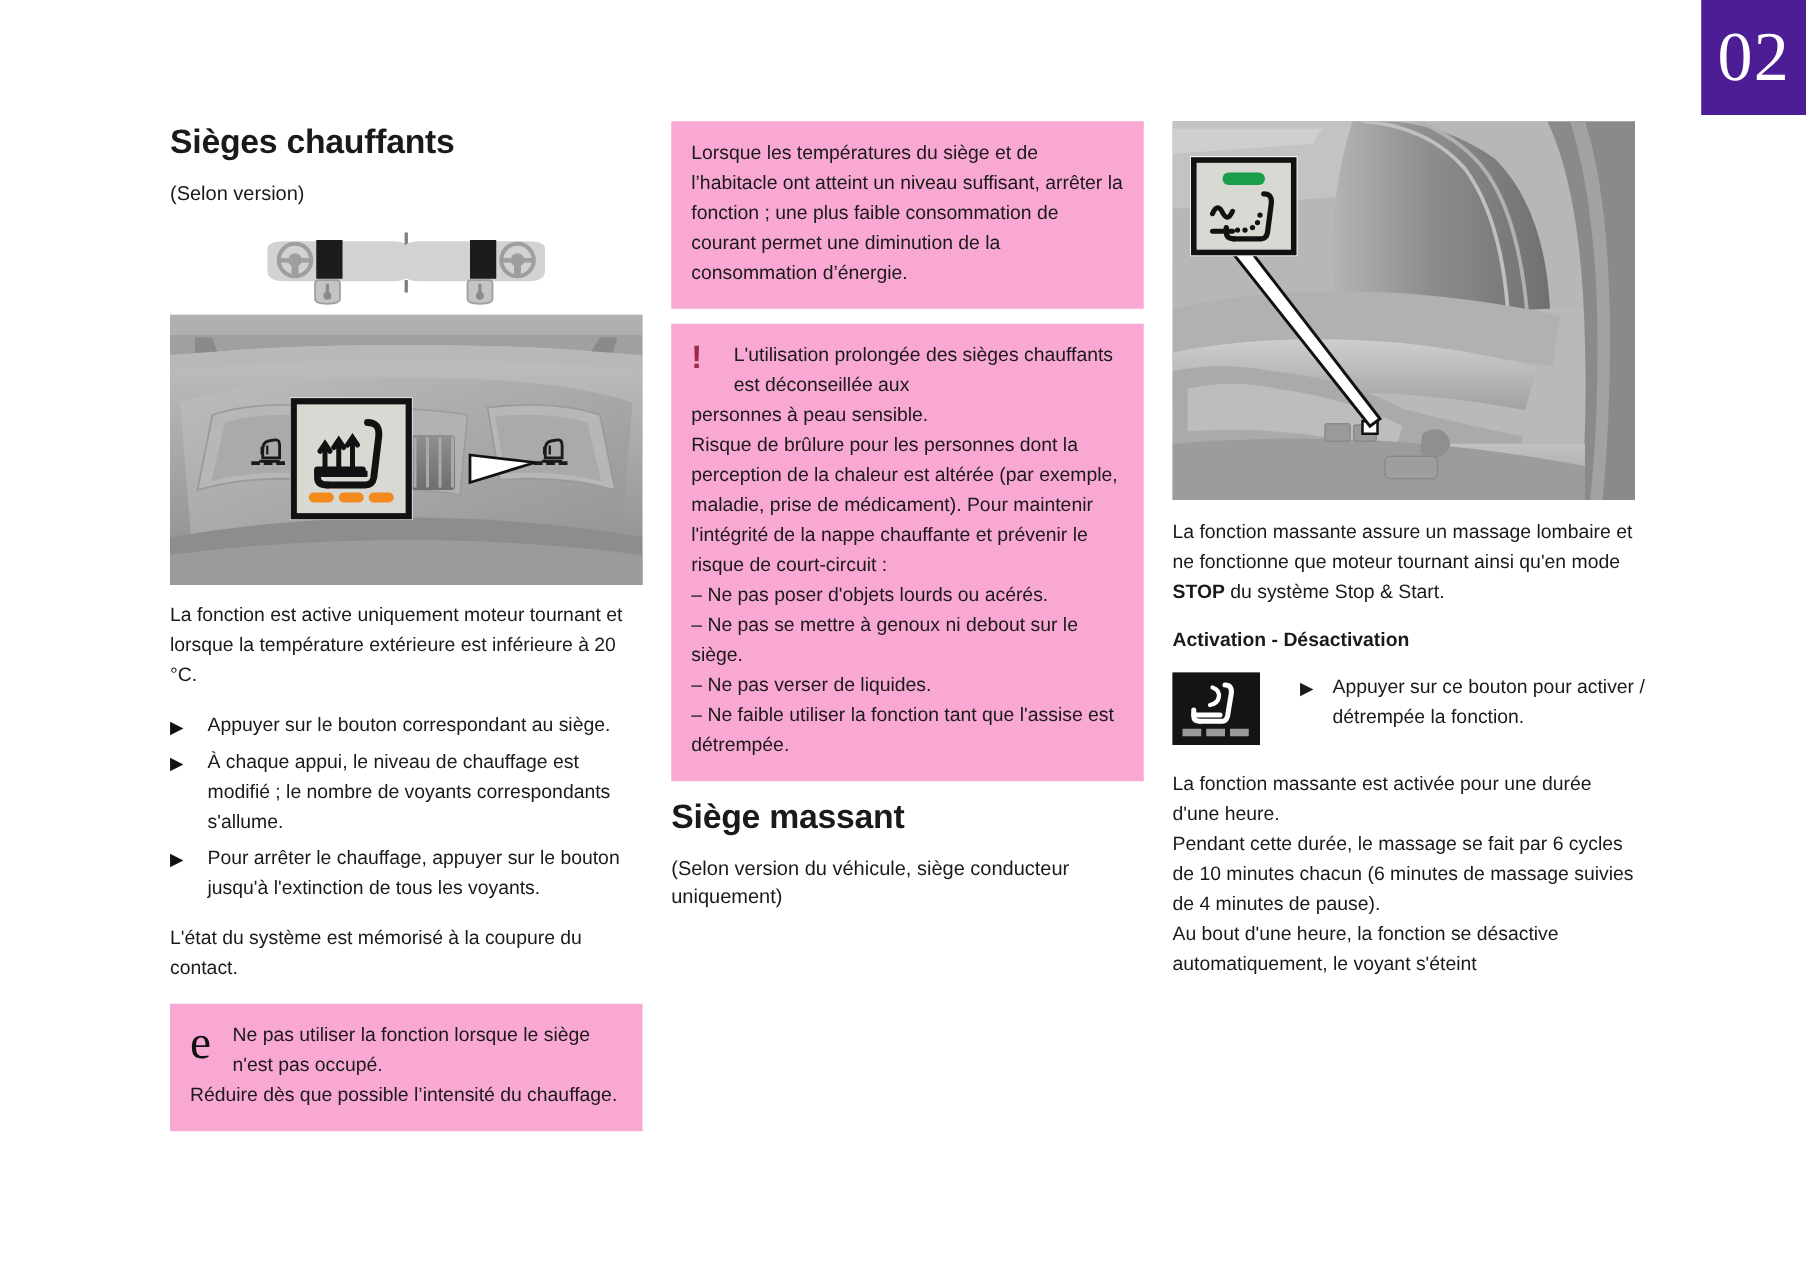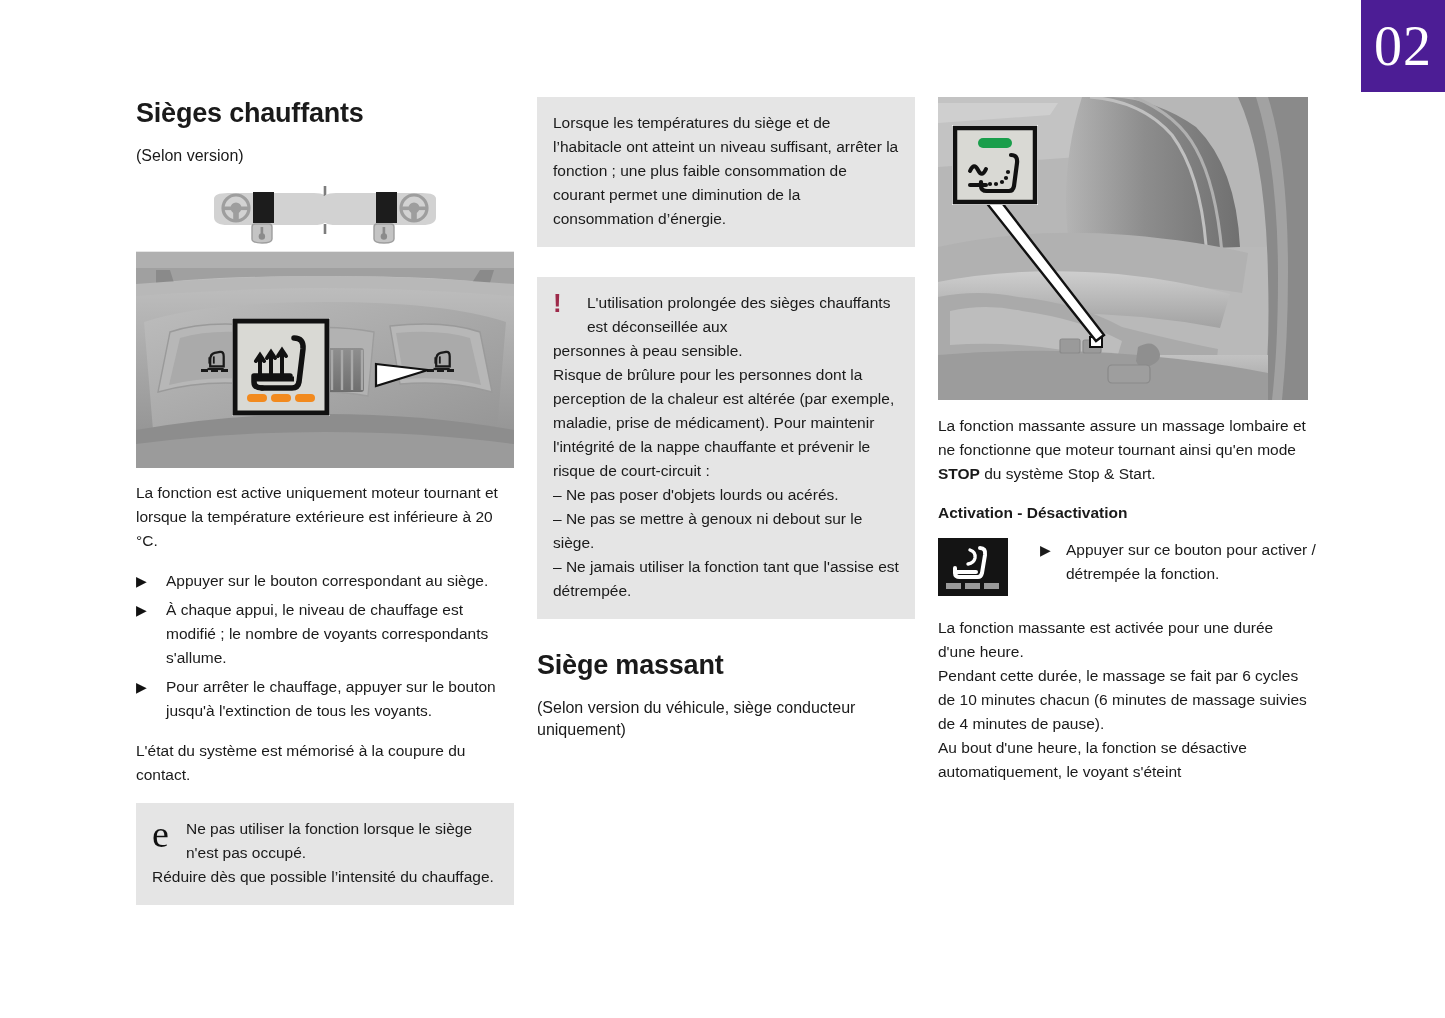--- a/index.html
+++ b/index.html
@@ -95,23 +95,23 @@
   .bullet .tri {
     flex: 0 0 30px;
     font-size: 14px;
     line-height: 24px;
     color: #111;
   }
   .bullet .btext { flex: 1 1 auto; }
 
   
   .notebox {
-    background: #e5e5e5;
+    background: #f9a8d4;
     padding: 14px 16px 16px 16px;
-    margin: 0 0 30px 0;
+    margin: 0 0 12px 0;
     box-sizing: border-box;
   }
   .notebox p {
     font-size: 15.5px;
     line-height: 24px;
     margin: 0;
   }
   .note-first-line { display: flex; }
   .note-sym {
     flex: 0 0 34px;
@@ -394,21 +394,22 @@
 
   <div class="notebox">
     <div class="note-first-line">
       <div class="note-sym ex">!</div>
       <p class="note-body-ind">L'utilisation prolongée des sièges chauffants est déconseillée aux</p>
     </div>
     <p>personnes à peau sensible.</p>
     <p>Risque de brûlure pour les personnes dont la perception de la chaleur est altérée (par exemple, maladie, prise de médicament). Pour maintenir l'intégrité de la nappe chauffante et prévenir le risque de court-circuit :</p>
     <p>– Ne pas poser d'objets lourds ou acérés.</p>
     <p>– Ne pas se mettre à genoux ni debout sur le siège.</p>
-    <p>– Ne jamais utiliser la fonction tant que l'assise est détrempée.</p>
+    <p>– Ne pas verser de liquides.</p>
+    <p>– Ne faible utiliser la fonction tant que l'assise est détrempée.</p>
   </div>
 
   <h1 class="sec-title">Siège massant</h1>
   <div class="subtitle">(Selon version du véhicule, siège conducteur uniquement)</div>
 
 </div>
 
 <div class="col col3">
 
   <div class="figure fig-massage">

